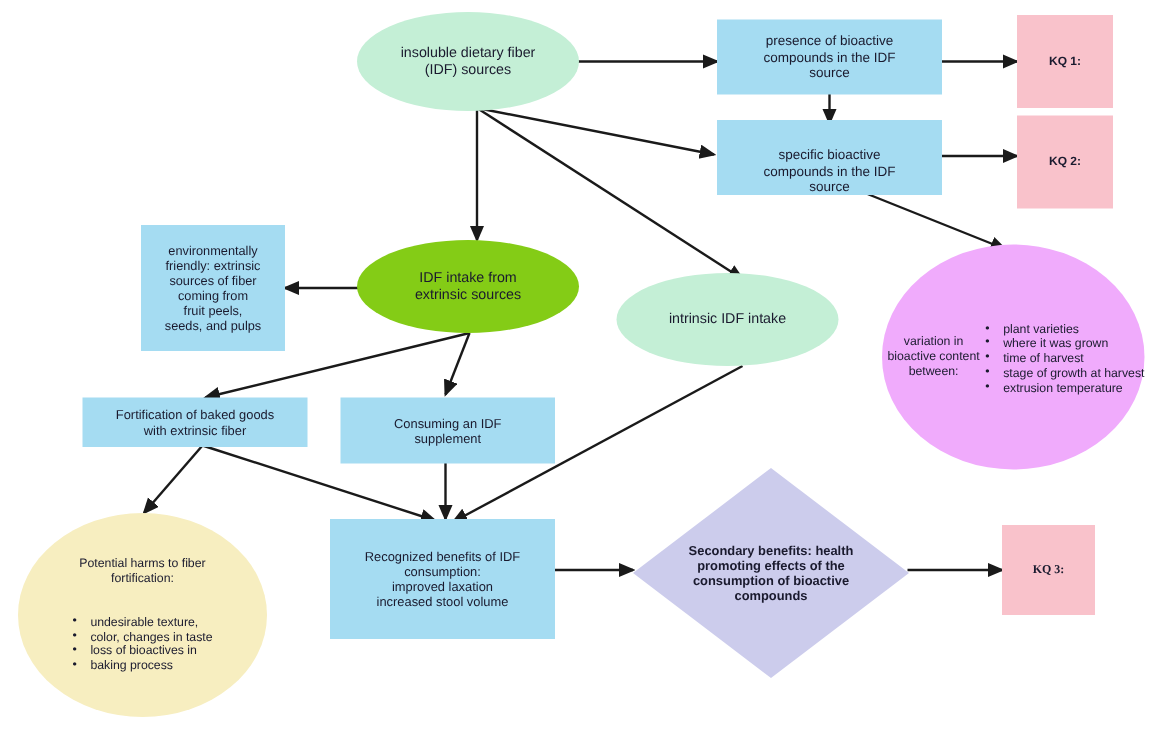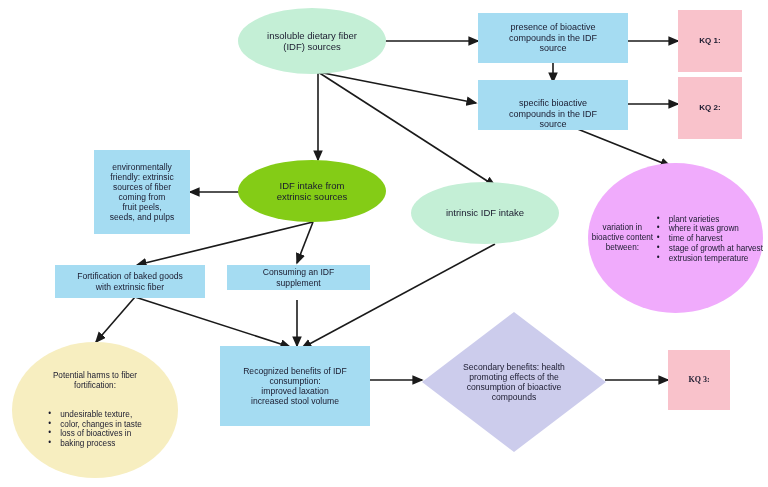--- a/index.html
+++ b/index.html
@@ -163,21 +163,21 @@
       <li>stage of growth at harvest</li>
       <li>extrusion temperature</li>
     </ul>
   </div>
 
   <div class="node rect" style="left:55px; top:265px; width:150px; height:33px; background:#a5dcf2; font-size:8.6px;">
     <span class="txt">Fortification of baked goods
 with extrinsic fiber</span>
   </div>
 
-  <div class="node rect" style="left:227px; top:265px; width:143px; height:25px; background:#a5dcf2; font-size:8.6px;">
+  <div class="node rect" style="left:227px; top:265px; width:143px; height:44px; background:#a5dcf2; font-size:8.6px;">
     <span class="txt">Consuming an IDF
 supplement</span>
   </div>
 
   <div class="node ellipse" style="left:12px; top:342px; width:166px; height:136px; background:#f7eec0; font-size:8.2px; flex-direction:column;">
     <span class="ctr blk" style="white-space:pre-line;">Potential harms to fiber
 fortification:</span>
     <ul class="bullets" style="margin-top:19px;">
       <li>undesirable texture,</li>
       <li style="padding-left:12px;">color, changes in taste</li>
@@ -190,21 +190,21 @@
     <span class="txt">Recognized benefits of  IDF
 consumption:
 improved laxation
 increased stool volume</span>
   </div>
 
   <div style="position:absolute; left:422px; top:312px; width:184px; height:140px;">
     <svg viewBox="0 0 184 140" style="position:absolute; left:0; top:0; width:184px; height:140px;">
       <polygon points="92,0 184,70 92,140 0,70" fill="#ccccec"></polygon>
     </svg>
-    <div class="node" style="left:0; top:0; width:184px; height:140px; font-size:8.6px; position:absolute;">
+    <div class="node" style="left:0; top:0; width:184px; height:140px; font-size:8.6px; position:absolute;font-weight:bold;">
       <span class="txt">Secondary benefits: health
 promoting  effects of the
 consumption of  bioactive
 compounds</span>
     </div>
   </div>
 
   <div class="node rect" style="left:668px; top:350px; width:62px; height:60px; background:#f9c2cb; font-size:8px; font-weight:bold;font-family:Liberation Serif, serif;">
     <span class="txt">KQ 3:</span>
   </div>

